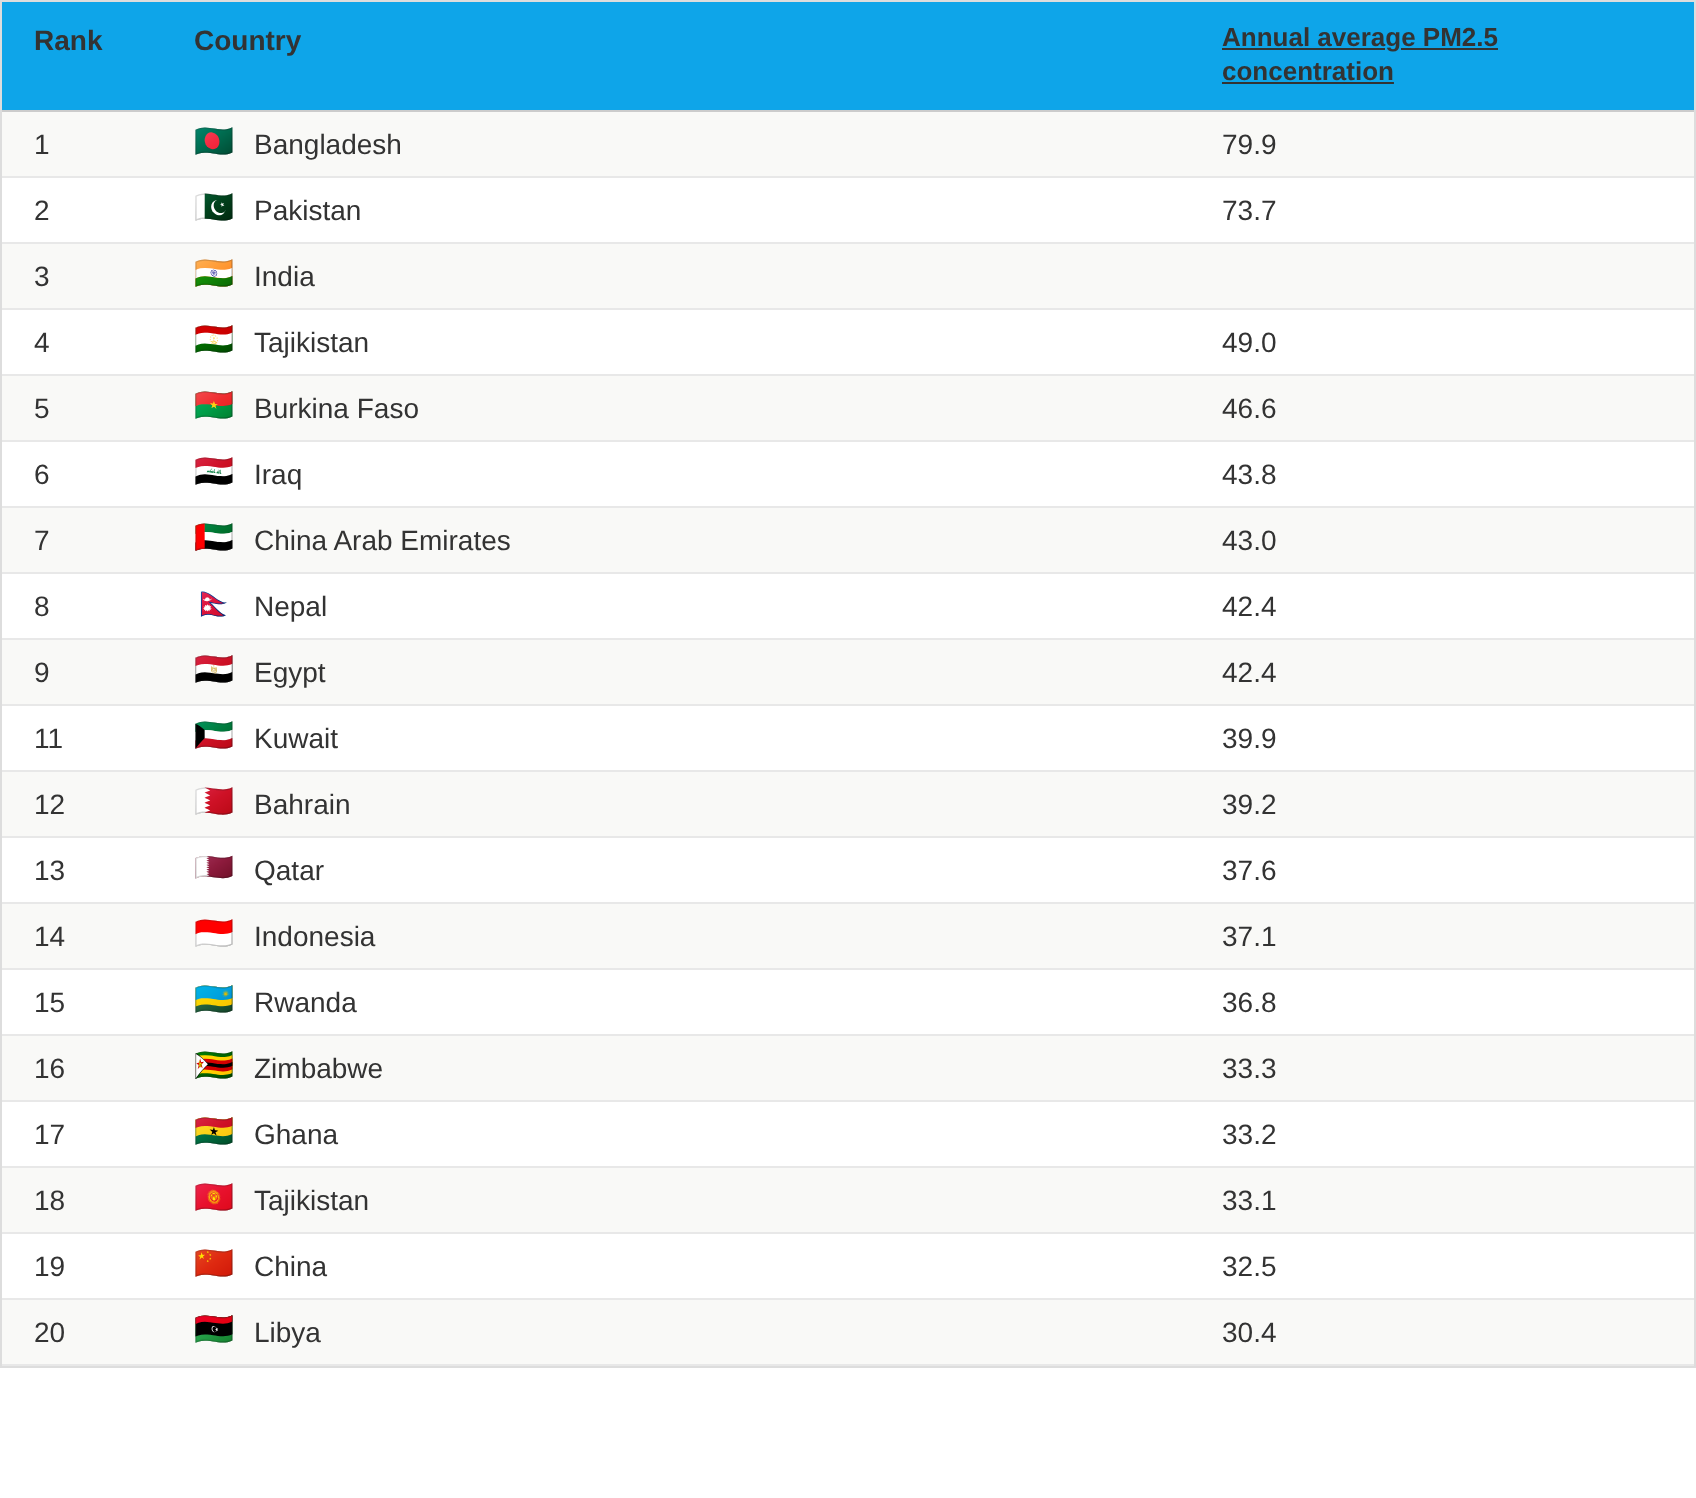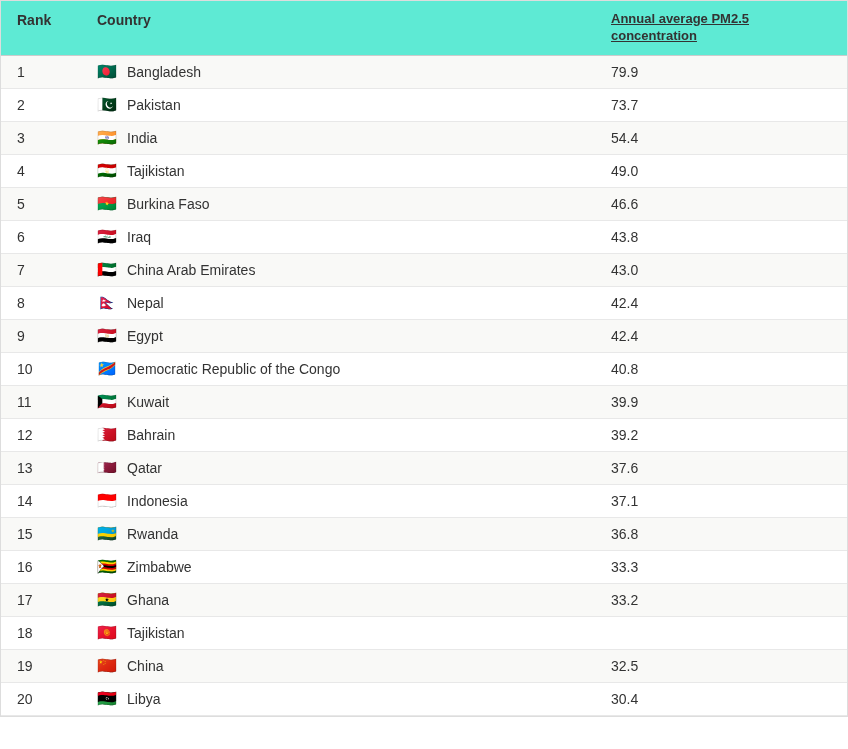--- a/index.html
+++ b/index.html
@@ -9,21 +9,21 @@
       background: #fff;
       color: #333;
     }
     .table-container {
       width: 848px;
       border: 1px solid #ddd;
     }
     .table-header {
       display: grid;
       grid-template-columns: 80px 1fr 220px;
-      background-color: #5eead4;
+      background-color: #0ea5e9;
       padding: 10px 16px;
       border-bottom: 1px solid #ccc;
     }
     .header-cell {
       font-weight: bold;
       font-size: 14px;
       color: #333;
       line-height: 1.3;
     }
     .header-cell.pm {
@@ -91,21 +91,20 @@
           <span>Pakistan</span>
         </div>
         <div class="pm-cell">73.7</div>
       </div>
       <div class="table-row">
         <div class="rank-cell">3</div>
         <div class="country-cell">
           <span class="flag">🇮🇳</span>
           <span>India</span>
         </div>
-        <div class="pm-cell">54.4</div>
       </div>
       <div class="table-row">
         <div class="rank-cell">4</div>
         <div class="country-cell">
           <span class="flag">🇹🇯</span>
           <span>Tajikistan</span>
         </div>
         <div class="pm-cell">49.0</div>
       </div>
       <div class="table-row">
@@ -142,28 +141,20 @@
       </div>
       <div class="table-row">
         <div class="rank-cell">9</div>
         <div class="country-cell">
           <span class="flag">🇪🇬</span>
           <span>Egypt</span>
         </div>
         <div class="pm-cell">42.4</div>
       </div>
       <div class="table-row">
-        <div class="rank-cell">10</div>
-        <div class="country-cell">
-          <span class="flag">🇨🇩</span>
-          <span>Democratic Republic of the Congo</span>
-        </div>
-        <div class="pm-cell">40.8</div>
-      </div>
-      <div class="table-row">
         <div class="rank-cell">11</div>
         <div class="country-cell">
           <span class="flag">🇰🇼</span>
           <span>Kuwait</span>
         </div>
         <div class="pm-cell">39.9</div>
       </div>
       <div class="table-row">
         <div class="rank-cell">12</div>
         <div class="country-cell">
@@ -211,20 +202,21 @@
           <span>Ghana</span>
         </div>
         <div class="pm-cell">33.2</div>
       </div>
       <div class="table-row">
         <div class="rank-cell">18</div>
         <div class="country-cell">
           <span class="flag">🇰🇬</span>
           <span>Tajikistan</span>
         </div>
+        <div class="pm-cell">33.1</div>
       </div>
       <div class="table-row">
         <div class="rank-cell">19</div>
         <div class="country-cell">
           <span class="flag">🇨🇳</span>
           <span>China</span>
         </div>
         <div class="pm-cell">32.5</div>
       </div>
       <div class="table-row">

